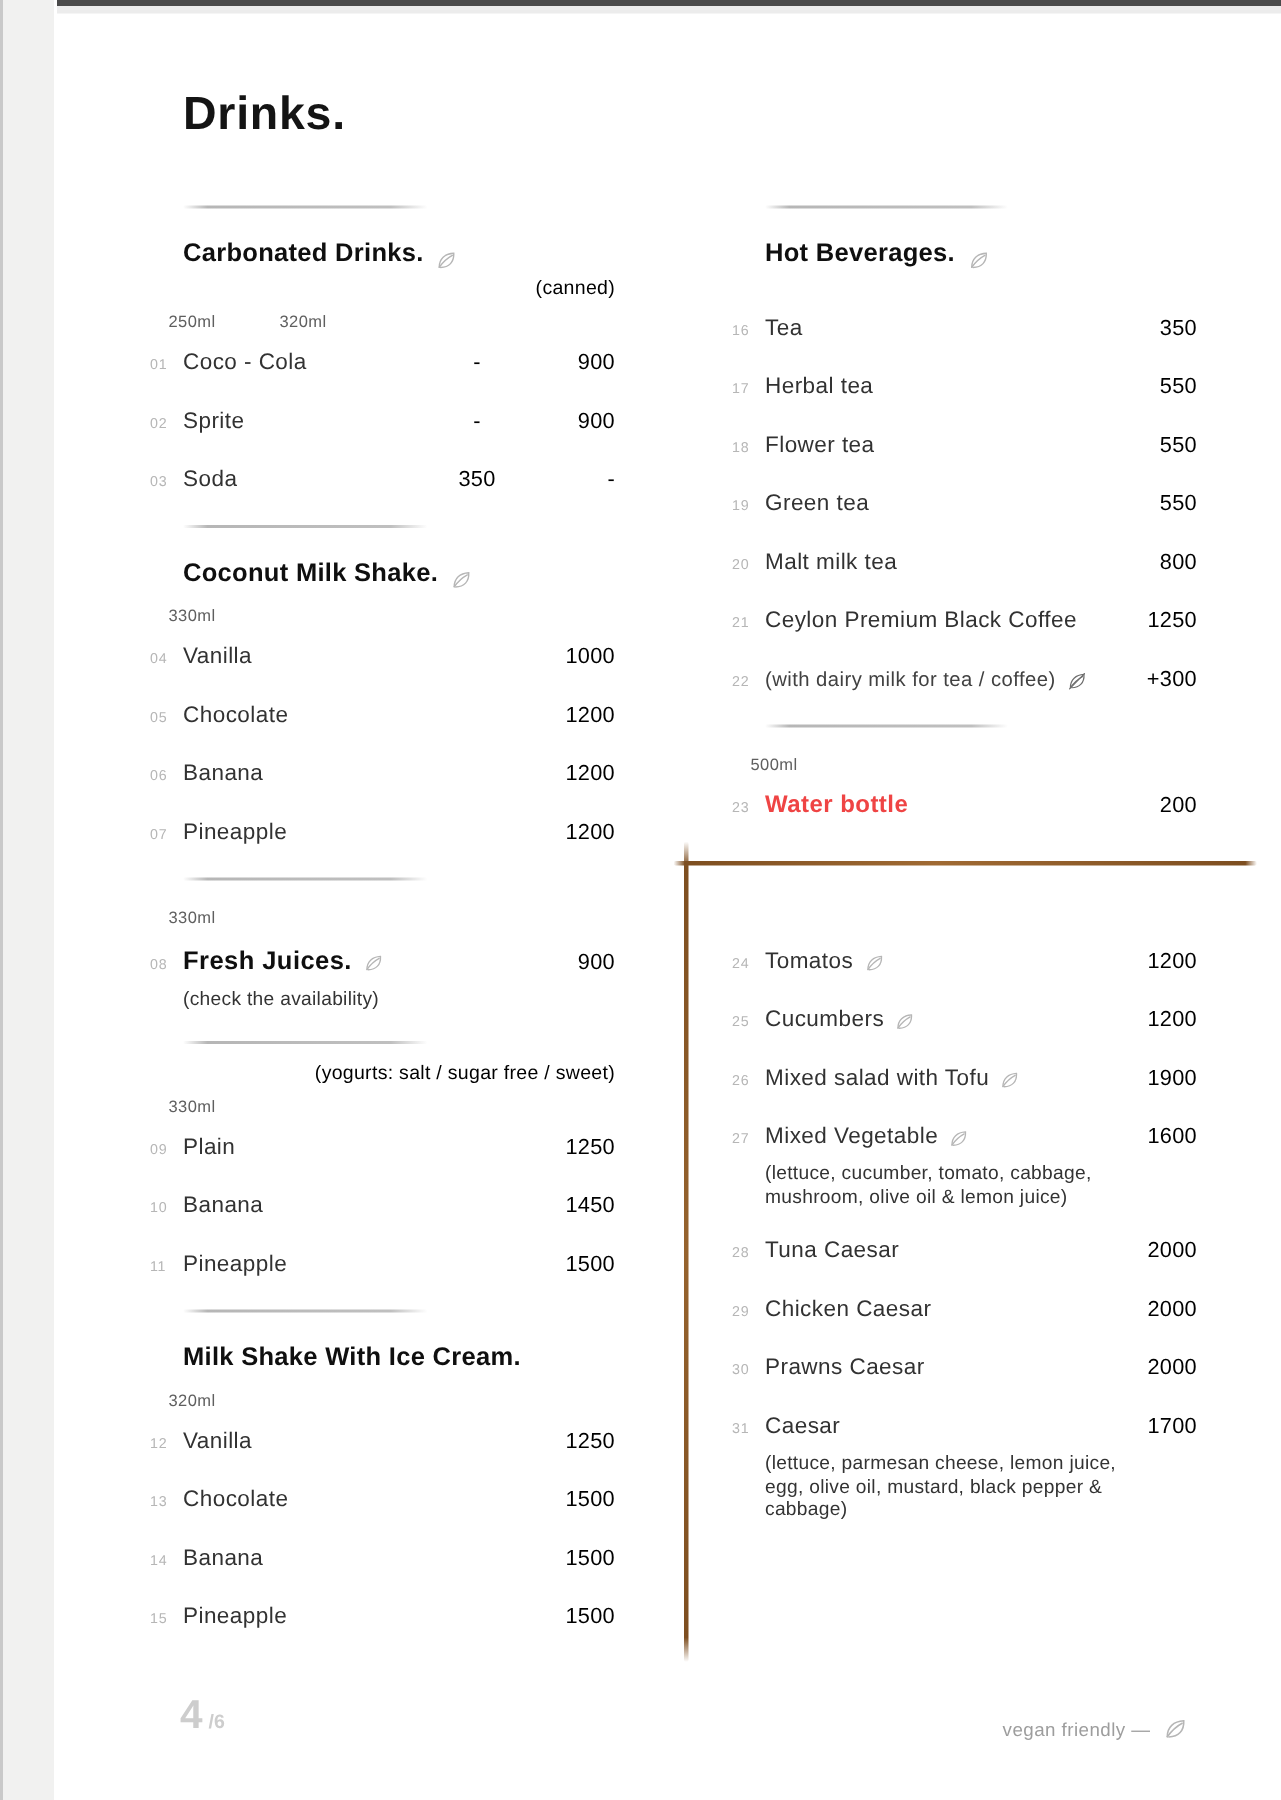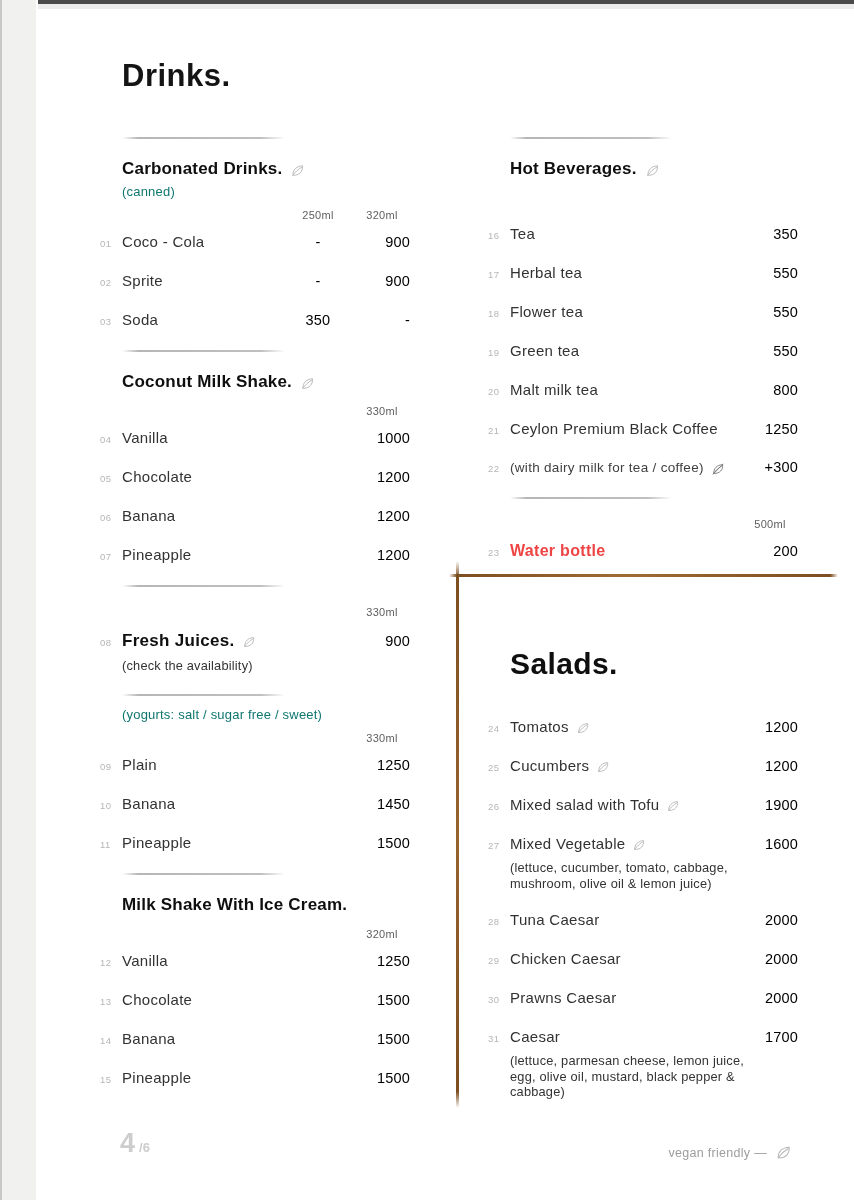--- a/index.html
+++ b/index.html
@@ -16,27 +16,27 @@
   
   .col{position:absolute;top:128px;width:310px;}
   .col-left{left:100px;}
   .col-right{left:488px;}
   section{display:block;margin:0;padding:0;}
   .divider{height:2px;width:163px;margin:0 0 19px 22px;border-radius:1px;
            background:linear-gradient(90deg,rgba(110,110,110,0),rgba(110,110,110,.5) 10%,
                       rgba(128,128,128,.5) 85%,rgba(110,110,110,0));}
   .col section:first-child .divider{margin-top:9px;}
   .col-right .divider{width:162px;}
-  .sec-head{display:flex;align-items:center;margin:0 0 12px 22px;}
-  .sec-head.gap{margin-bottom:45px;}
+  .sec-head{display:flex;align-items:flex-end;margin:0 0 12px 22px;}
+  .sec-head.gap{margin-bottom:30px;}
   .sec-head.big-head{margin-bottom:36px;}
   .sec-title{font-size:17px;font-weight:700;color:#0f0f0f;letter-spacing:.2px;line-height:22px;}
   .sec-title.big{font-size:30px;line-height:36px;letter-spacing:.4px;}
-  .sec-sub{margin:-8px 0 10px 22px;font-size:13px;color:#0f766e;letter-spacing:.2px;}
-  .size-row{display:flex;justify-content:flex-end;margin:0 0 12px 0;}
+  .sec-sub{margin:-8px 0 10px 22px;font-size:13px;color:#000000;letter-spacing:.2px;text-align:right;}
+  .size-row{display:flex;margin:0 0 12px 0;gap:10px;}
   .size-row .cell{flex:0 0 56px;font-size:11px;color:#5f5f5f;text-align:center;letter-spacing:.3px;}
   .size-row .c1{margin-right:8px;}
   .item-row{display:flex;align-items:baseline;margin-bottom:20px;line-height:17px;}
   .num{flex:0 0 22px;font-size:9.5px;color:#b6b6b6;letter-spacing:.5px;}
   .name{flex:1;font-size:15px;color:#323232;letter-spacing:.3px;display:flex;align-items:center;
         padding-right:4px;}
   .name.hstyle{font-size:17px;font-weight:700;color:#0f0f0f;line-height:22px;}
   .name.bold{font-size:16px;font-weight:700;color:#ef4444;}
   .name.small{font-size:13.5px;color:#414141;}
   .cell.p{flex:0 0 56px;font-size:14.5px;color:#000000;letter-spacing:.2px;}
@@ -321,23 +321,20 @@
         </div>
         <div class="item-row">
           <span class="num">23</span>
           <span class="name bold">
             <span>Water bottle</span>
           </span>
           <span class="cell p c2">200</span>
         </div>
       </section>
       <section class="menu-section salads">
-        <div class="sec-head big-head">
-          <span class="sec-title big">Salads.</span>
-        </div>
         <div class="item-row">
           <span class="num">24</span>
           <span class="name">
             <span>Tomatos</span>
             <span class="leaf">
               <svg viewBox="0 0 24 24">
                 <path d="M4.5 19.5C4.5 10.5 10.5 5 20 4.5C20.5 14 15 19.5 6 19.7"></path>
                 <path d="M4.5 19.5C8.5 14 13.5 9.5 18.5 6.8"></path>
               </svg>
             </span>

